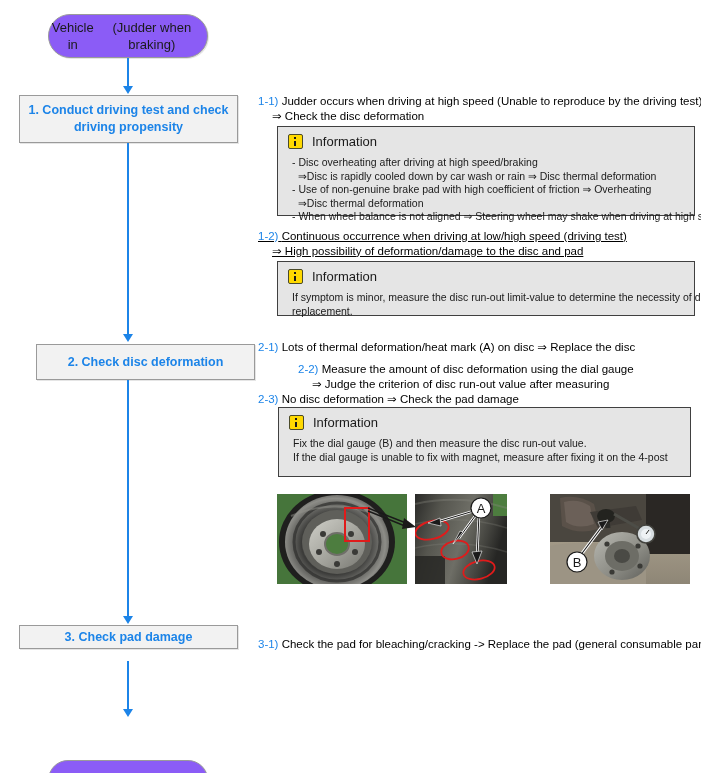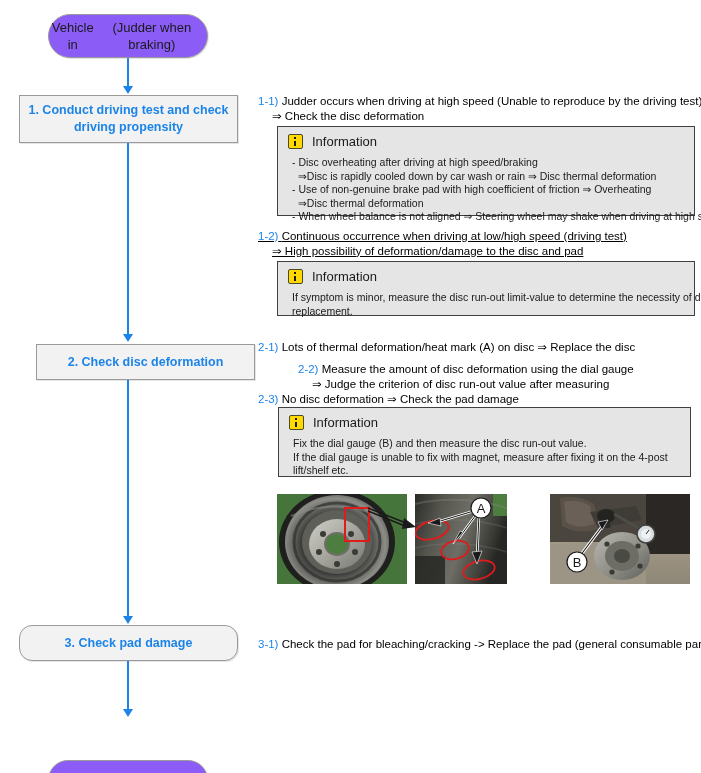--- a/index.html
+++ b/index.html
@@ -159,21 +159,21 @@
 <div class="connector" style="left:127px; top:143px; height:193px;"></div>
 <div class="arrowhead" style="left:123px; top:334px;"></div>
 
 <div class="process" style="left:36px; top:344px; width:219px; height:36px;">
   <span>2. Check disc deformation</span>
 </div>
 
 <div class="connector" style="left:127px; top:380px; height:240px;"></div>
 <div class="arrowhead" style="left:123px; top:616px;"></div>
 
-<div class="process" style="left:19px; top:625px; width:219px; height:36px;border-radius:13px;">
+<div class="process" style="left:19px; top:625px; width:219px; height:24px;">
   <span>3. Check pad damage</span>
 </div>
 
 <div class="connector" style="left:127px; top:661px; height:51px;"></div>
 <div class="arrowhead" style="left:123px; top:709px;"></div>
 
 <div class="terminator" style="left:48px; top:760px; width:160px; height:40px;">
   <div>Vehicle out</div>
 </div>
 
@@ -231,21 +231,20 @@
 </div>
 
 <div class="infobox" style="left:278px; top:407px; width:413px; height:70px;">
   <div class="info-head">
     <span class="info-icon"></span>
     <span class="info-title">Information</span>
   </div>
   <div class="info-body">
     <div>Fix the dial gauge (B) and then measure the disc run-out value.</div>
     <div>If the dial gauge is unable to fix with magnet, measure after fixing it on the 4-post</div>
-    <div>lift/shelf etc.</div>
   </div>
 </div>
 
 <div class="photo" style="left:277px; top:494px; width:130px; height:90px;">
   <svg width="130" height="90" viewBox="0 0 130 90">
     <defs>
       <radialGradient id="discGrad" cx="48%" cy="52%" r="62%">
         <stop offset="0%" stop-color="#9a9a96"></stop>
         <stop offset="26%" stop-color="#6e6e6a"></stop>
         <stop offset="52%" stop-color="#3b3b39"></stop>

